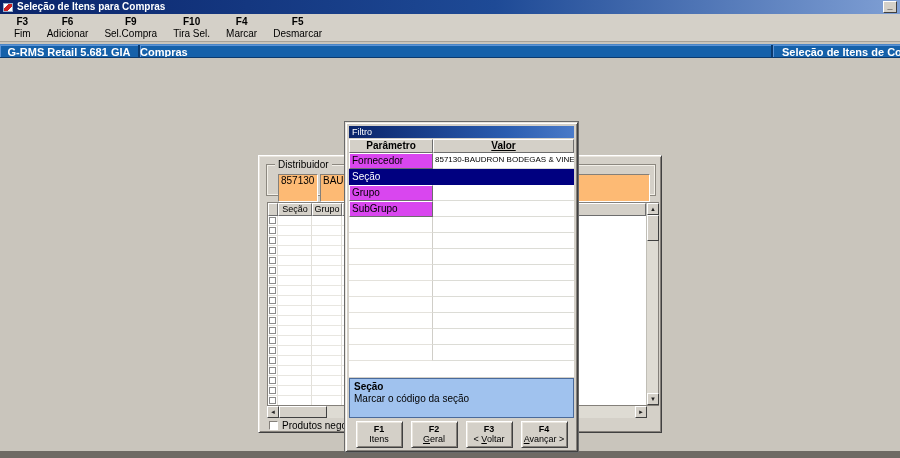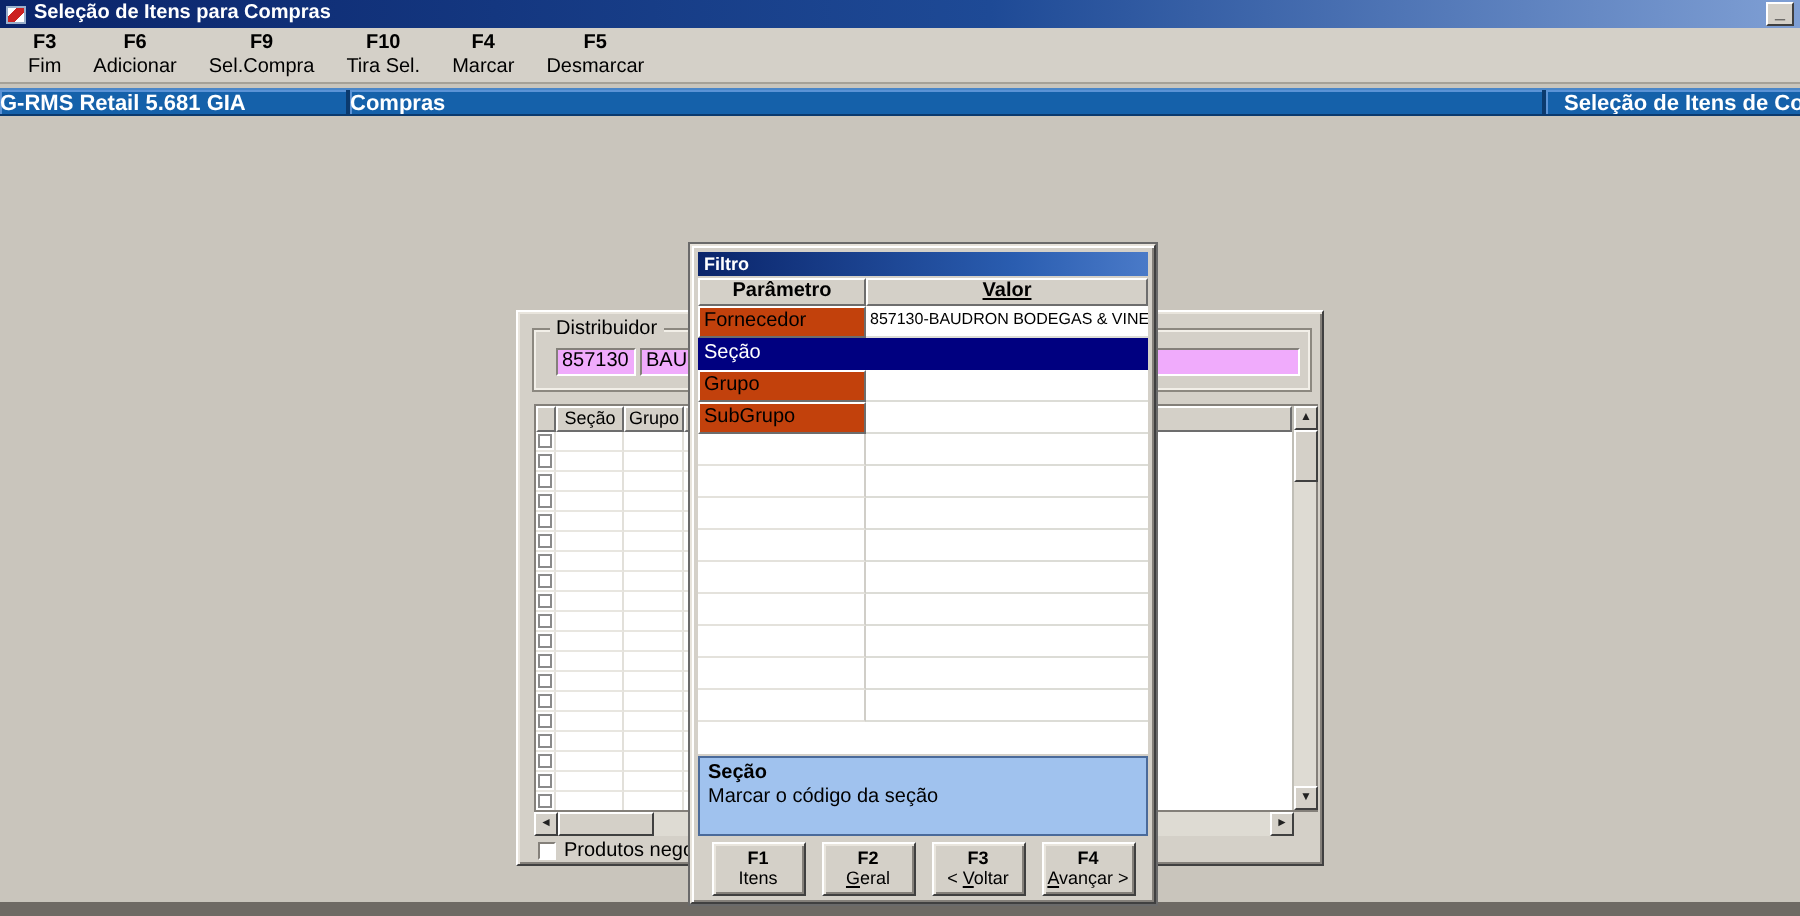--- a/index.html
+++ b/index.html
@@ -23,36 +23,36 @@
   .toolbar{position:absolute;left:0;top:14px;width:900px;height:28px;background:#d4d0c8;
     border-bottom:1px solid #a5a198;display:flex;align-items:flex-start;padding:2px 0 0 12px;gap:12px;}
   .tb-item{text-align:center;padding:0 2px;}
   .tb-key{font-size:10px;font-weight:bold;line-height:12px;}
   .tb-label{font-size:10px;line-height:11px;white-space:nowrap;}
 
   
   .banner{position:absolute;left:0;top:44px;width:900px;height:14px;background:#1561aa;
     display:flex;color:#fff;font-weight:bold;font-size:11px;line-height:14px;
     border-top:1px solid #4a86c8;border-bottom:1px solid #0b3a6e;}
-  .banner-left{width:175px;border-right:2px solid #0b3a6e;
+  .banner-left{width:140px;text-align:center;border-right:2px solid #0b3a6e;
     box-shadow:inset 1px 1px 0 #5b93d6;white-space:nowrap;overflow:hidden;}
   .banner-center{flex:1;text-align:left;border-right:2px solid #0b3a6e;
     box-shadow:inset 1px 1px 0 #5b93d6;white-space:nowrap;overflow:hidden;}
   .banner-right{width:127px;padding-left:9px;box-shadow:inset 1px 1px 0 #5b93d6;
     white-space:nowrap;overflow:hidden;}
 
   
   .sel-window{position:absolute;left:258px;top:155px;width:404px;height:278px;background:#d4d0c8;
     border:1px solid;border-color:#ffffff #404040 #404040 #ffffff;
     box-shadow:inset 1px 1px 0 #e9e5dd, inset -1px -1px 0 #84807a;z-index:1;}
   .distrib-box{position:absolute;left:7px;top:8px;width:390px;height:32px;
     border:1px solid #8c8880;box-shadow:inset 0 0 0 1px #f2efe8;}
   .distrib-legend{position:absolute;left:8px;top:-6px;background:#d4d0c8;padding:0 3px;
     font-size:10px;line-height:11px;}
-  .dst-field{position:absolute;top:9px;height:14px;background:#f0abfc;border:1px solid;
+  .dst-field{position:absolute;top:9px;height:28px;background:#fdba74;border:1px solid;
     border-color:#84807a #ffffff #ffffff #84807a;font-size:10px;line-height:12px;
     padding:0 2px;overflow:hidden;white-space:nowrap;}
   .dst-code{left:11px;width:40px;}
   .dst-name{left:53px;width:330px;}
 
   .bg-grid{position:absolute;left:8px;top:46px;width:392px;height:204px;background:#fff;
     border:1px solid #84807a;}
   .grid-header{display:flex;height:13px;width:378px;}
   .bgh{background:#d4d0c8;border:1px solid;border-color:#fff #6d6d6d #6d6d6d #fff;
     font-size:9px;line-height:11px;text-align:center;overflow:hidden;white-space:nowrap;flex:0 0 auto;}
@@ -82,29 +82,29 @@
   .prod-neg{position:absolute;left:10px;top:264px;display:flex;align-items:center;gap:4px;
     font-size:10px;line-height:11px;white-space:nowrap;}
   .cb{width:9px;height:9px;background:#fff;border:1px solid;border-color:#84807a #fff #fff #84807a;flex:0 0 auto;}
 
   
   .dialog{position:absolute;left:345px;top:122px;width:233px;height:330px;background:#d4d0c8;
     border:1px solid;border-color:#e8e4dc #404040 #404040 #e8e4dc;
     box-shadow:0 0 0 1px #6a6a6a, inset 1px 1px 0 #ffffff, inset -1px -1px 0 #84807a;
     padding:3px;z-index:10;}
   .dlg-title{height:12px;background:linear-gradient(90deg,#0a246a,#2a5db0 70%,#4a7ac8);margin-bottom:1px;}
-  .dlg-title span{color:#fff;font-size:9px;font-weight:bold;line-height:12px;padding-left:3px;display:block;}
+  .dlg-title span{color:#fff;font-size:9px;font-weight:normal;line-height:12px;padding-left:3px;display:block;}
   .dlg-header{display:flex;height:14px;}
   .hp{width:84px;flex:0 0 auto;}
   .hv{flex:1 1 auto;text-decoration:underline;}
   .hp,.hv{background:#d4d0c8;border:1px solid;border-color:#fff #6d6d6d #6d6d6d #fff;
     font-size:10px;font-weight:bold;text-align:center;line-height:12px;overflow:hidden;}
   .dlg-rows{height:224px;background:#fff;overflow:hidden;}
   .dlg-row{display:flex;height:16px;}
-  .dlg-param{width:84px;flex:0 0 auto;background:#c2410c;border:1px solid;
+  .dlg-param{width:84px;flex:0 0 auto;background:#d946ef;border:1px solid;
     border-color:#fff #6d6d6d #6d6d6d #fff;font-size:10px;line-height:13px;padding:0 2px;
     overflow:hidden;white-space:nowrap;}
   .dlg-value{flex:1 1 auto;background:#fff;border-bottom:1px solid #dcdcd6;
     font-size:8px;line-height:14px;padding:0 2px;overflow:hidden;white-space:nowrap;}
   .dlg-row.empty .dlg-param{background:#fff;border:none;border-right:1px solid #d0cec8;
     border-bottom:1px solid #e4e2dc;}
   .dlg-row.selected .dlg-param{background:#000080;color:#fff;border-color:#000080;}
   .dlg-row.selected .dlg-value{background:#000080;border-bottom-color:#000080;}
   .dlg-info{height:40px;background:#a0c2ee;border:1px solid #4a6a9a;margin-top:1px;
     padding:2px 4px;overflow:hidden;}

